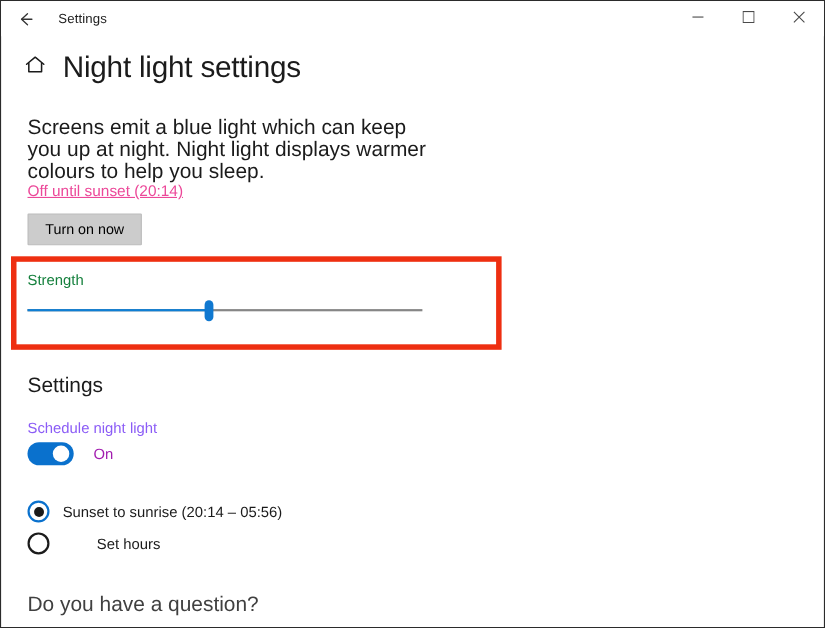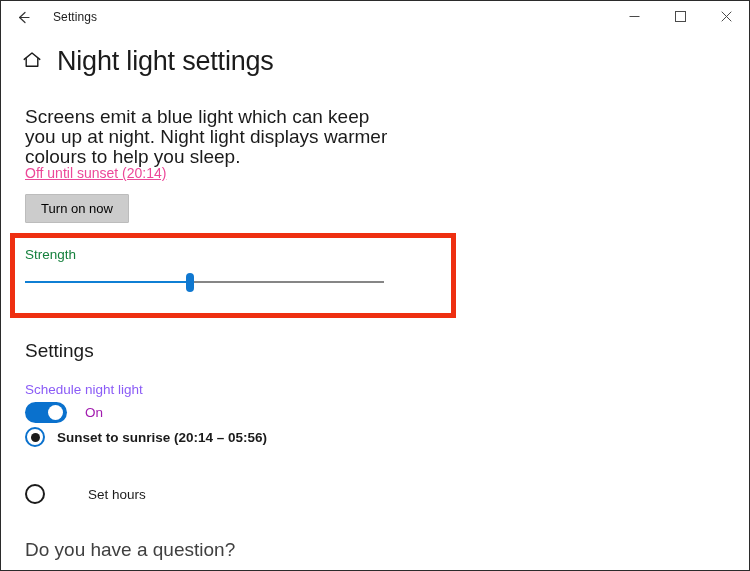--- a/index.html
+++ b/index.html
@@ -223,21 +223,21 @@
     color: #a21caf;
   }
 
   .radio-row {
     position: absolute;
     left: 0;
     display: flex;
     align-items: center;
     cursor: pointer;
   }
-  .radio-sunset { top: 426px; font-weight: bold; }
+  .radio-sunset { top: 454px; }
   .radio-sethours { top: 483px; gap: 31px; }
   .radio-mark {
     position: relative;
     width: 20px;
     height: 20px;
     border-radius: 50%;
     box-sizing: border-box;
     border: 2px solid #1b1b1b;
     flex: none;
   }

